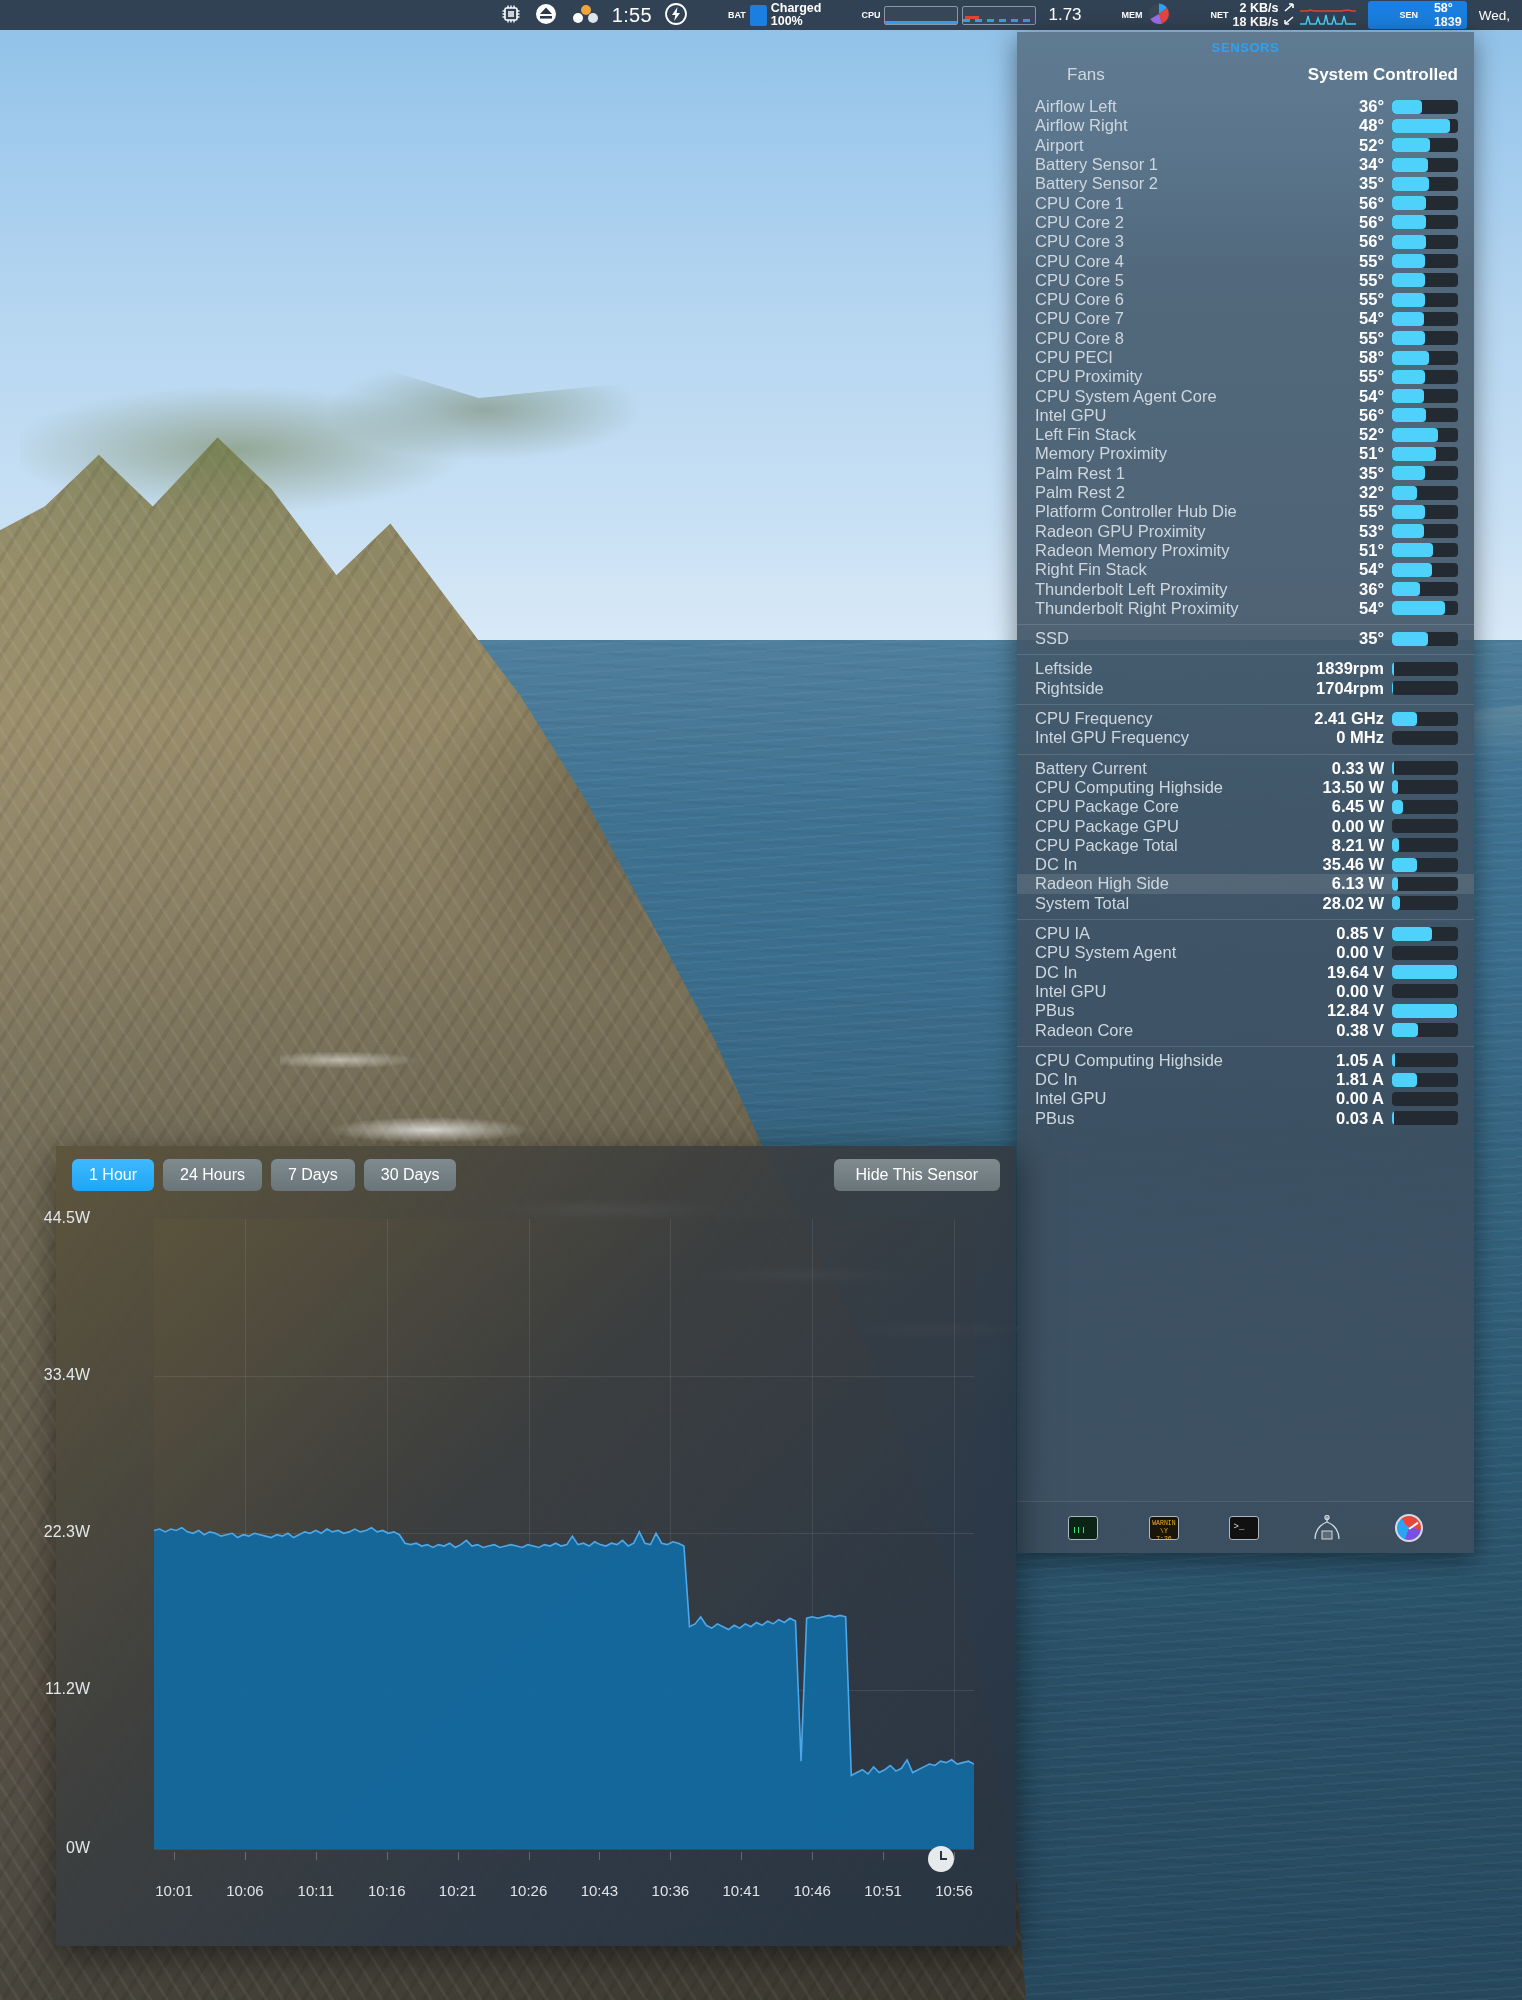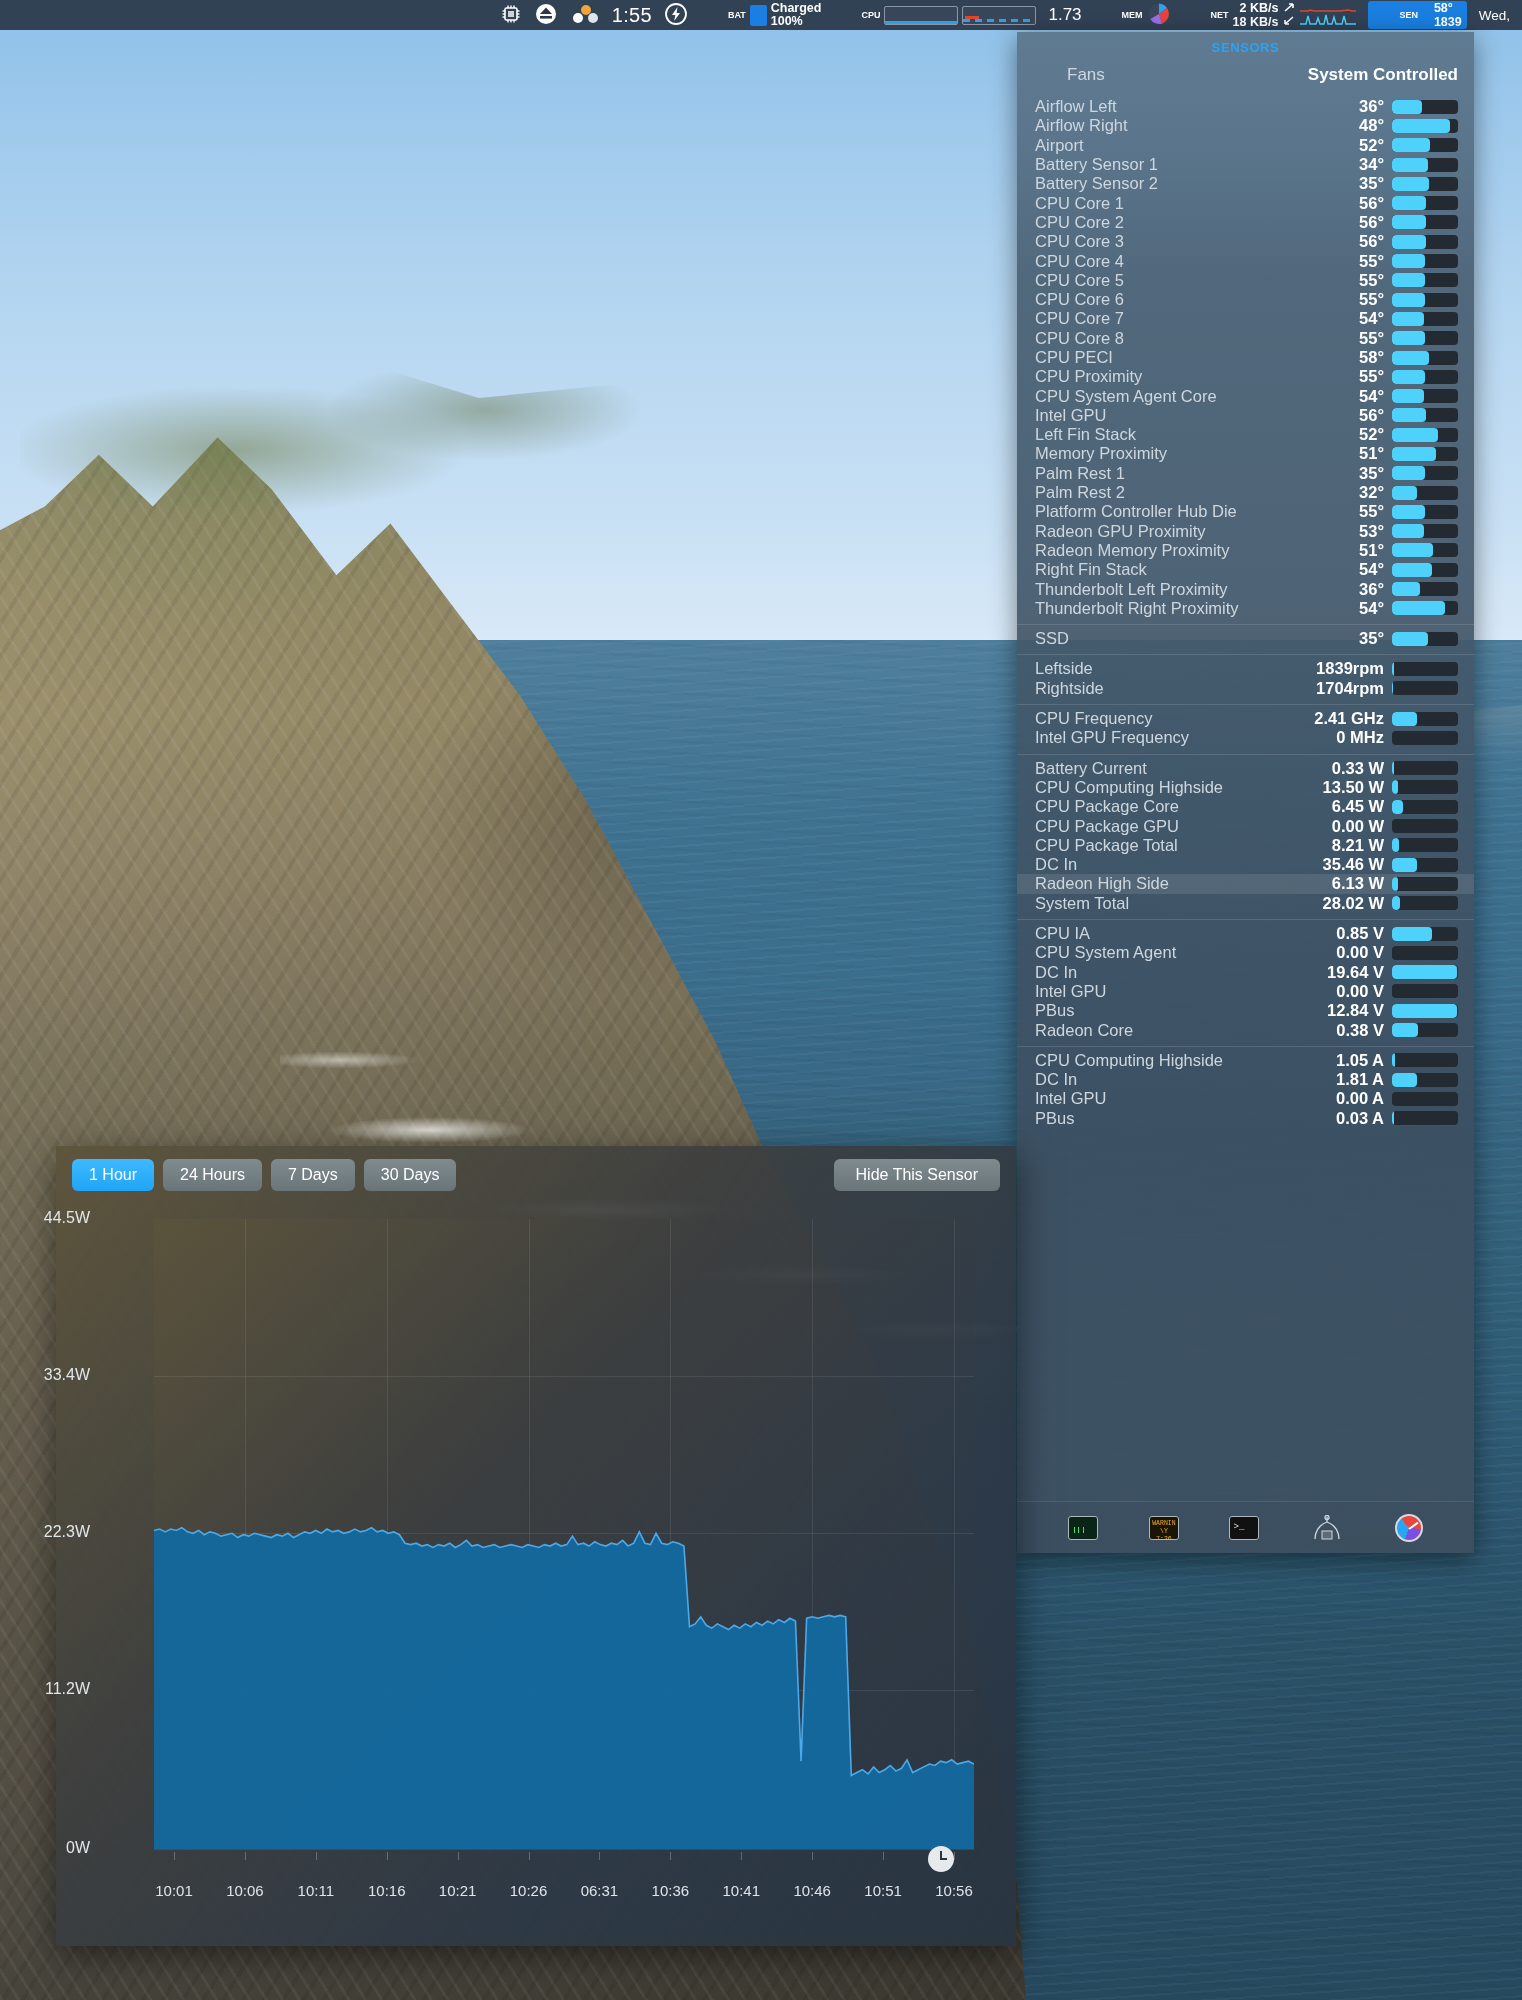--- a/index.html
+++ b/index.html
@@ -815,21 +815,21 @@
         <div class="xlab" style="left: 90.9091px; top: 18px;">10:06</div>
         <div class="xtick" style="left: 90.9091px;"></div>
         <div class="xlab" style="left: 161.818px; top: 18px;">10:11</div>
         <div class="xtick" style="left: 161.818px;"></div>
         <div class="xlab" style="left: 232.727px; top: 18px;">10:16</div>
         <div class="xtick" style="left: 232.727px;"></div>
         <div class="xlab" style="left: 303.636px; top: 18px;">10:21</div>
         <div class="xtick" style="left: 303.636px;"></div>
         <div class="xlab" style="left: 374.545px; top: 18px;">10:26</div>
         <div class="xtick" style="left: 374.545px;"></div>
-        <div class="xlab" style="left: 445.455px; top: 18px;">06:31</div>
+        <div class="xlab" style="left: 445.455px; top: 18px;">10:43</div>
         <div class="xtick" style="left: 445.455px;"></div>
         <div class="xlab" style="left: 516.364px; top: 18px;">10:36</div>
         <div class="xtick" style="left: 516.364px;"></div>
         <div class="xlab" style="left: 587.273px; top: 18px;">10:41</div>
         <div class="xtick" style="left: 587.273px;"></div>
         <div class="xlab" style="left: 658.182px; top: 18px;">10:46</div>
         <div class="xtick" style="left: 658.182px;"></div>
         <div class="xlab" style="left: 729.091px; top: 18px;">10:51</div>
         <div class="xtick" style="left: 729.091px;"></div>
         <div class="xlab" style="left: 800px; top: 18px;">10:56</div>

